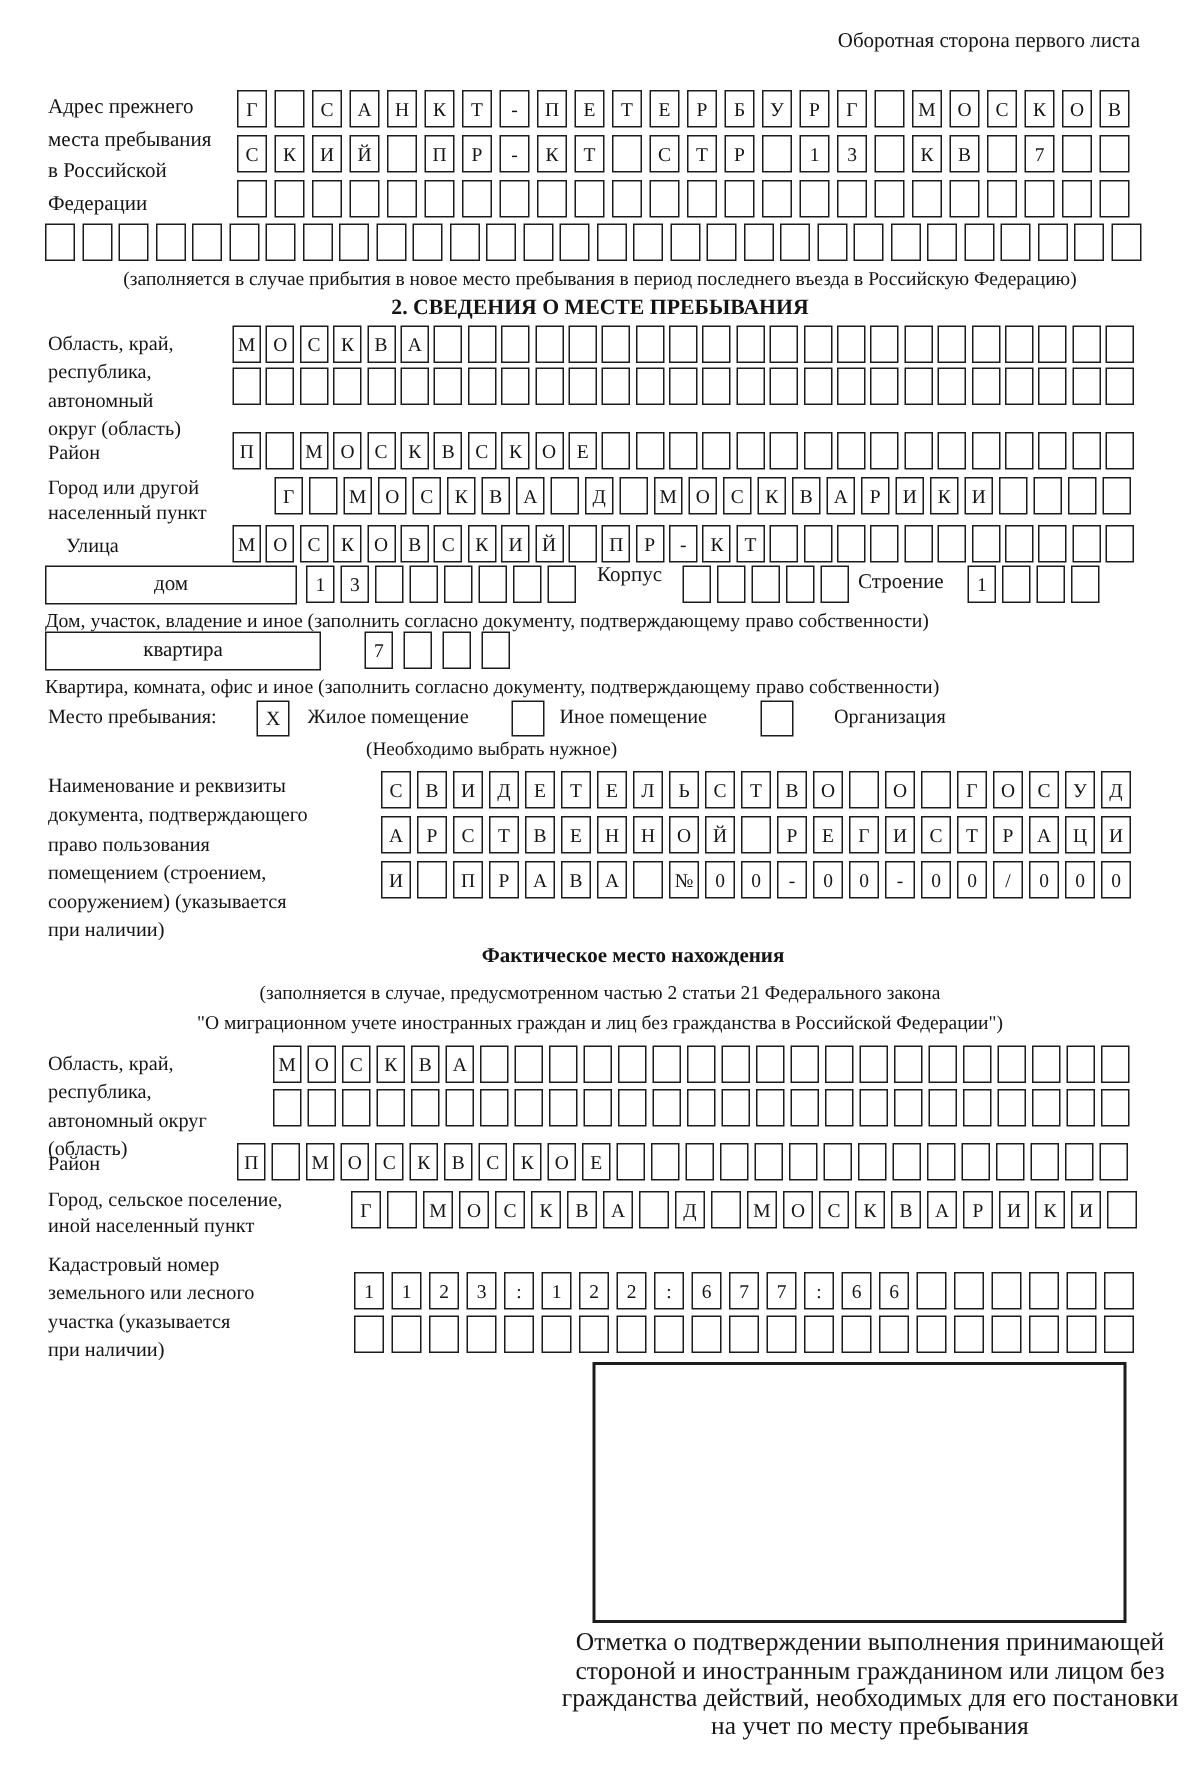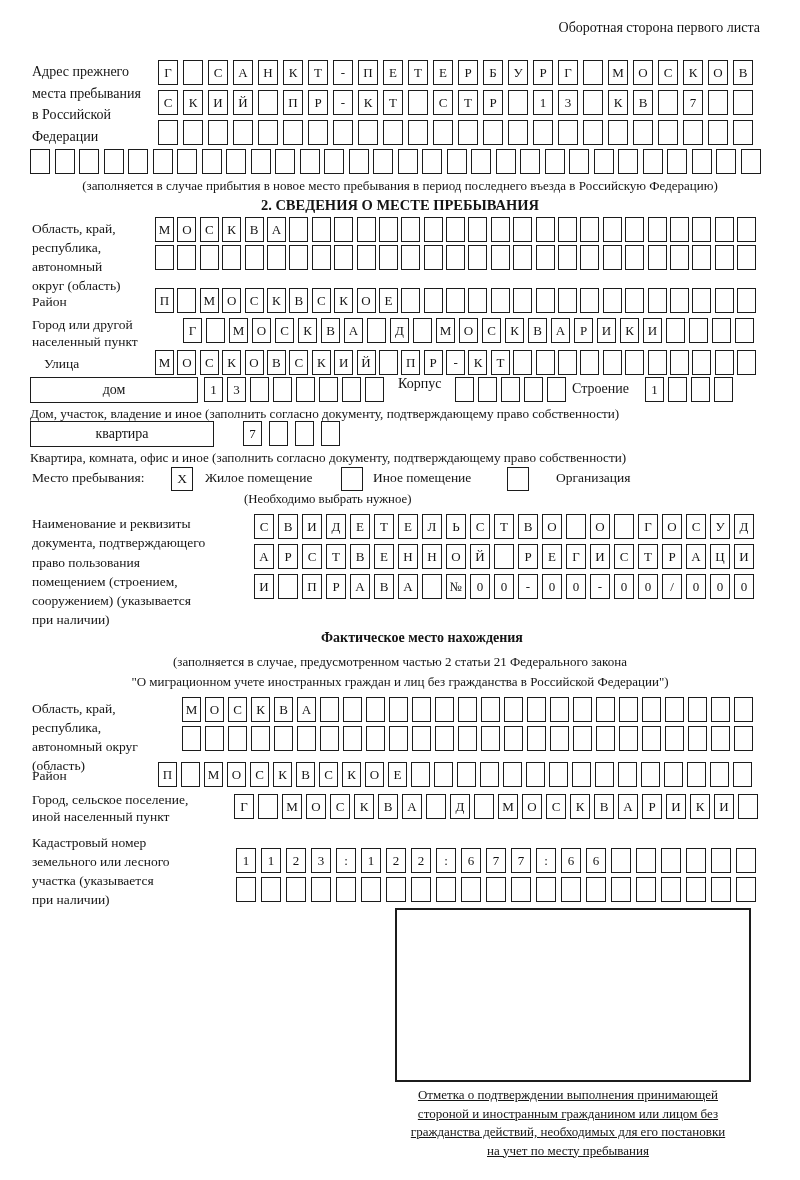--- a/index.html
+++ b/index.html
@@ -602,18 +602,18 @@
       <span class="c"></span>
       <span class="c"></span>
       <span class="c"></span>
       <span class="c"></span>
       <span class="c"></span>
       <span class="c"></span>
       <span class="c"></span>
     </div>
 
   <div class="bigbox"></div>
-  <div class="note2" style="left:358px;width:420px;top:1086px;font-size:13px;line-height:18.5px;text-decoration:underline;">Отметка о подтверждении выполнения принимающей
+  <div class="note2" style="left:370px;width:420px;top:1086px;font-size:17px;line-height:18.5px;">Отметка о подтверждении выполнения принимающей
 стороной и иностранным гражданином или лицом без
 гражданства действий, необходимых для его постановки
 на учет по месту пребывания</div>
 
 </div>
 
 </body></html>

